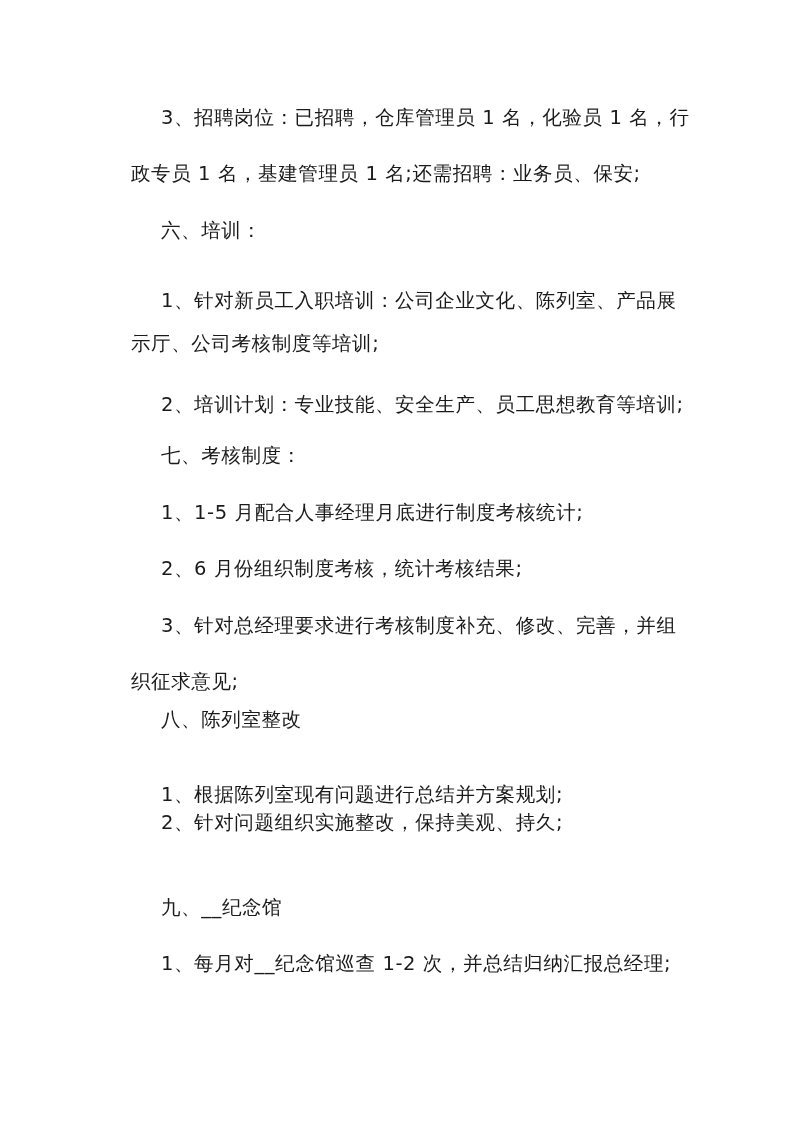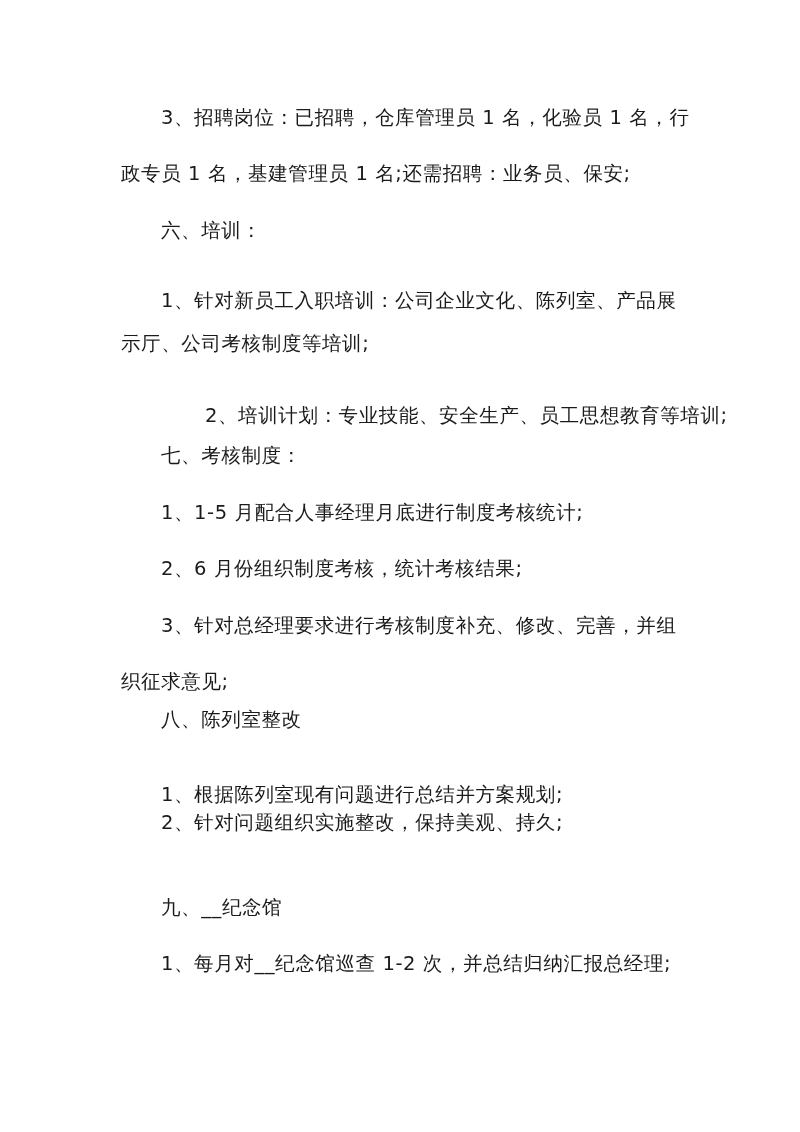--- a/index.html
+++ b/index.html
@@ -24,42 +24,42 @@
       background: #ffffff;
     }
     .content {
       position: absolute;
       left: 121px;
       top: 104px;
       width: 562px;
     }
     .line {
       position: absolute;
-      left: 0;
+      left: 10px;
       height: 28px;
       line-height: 28px;
       font-size: 19.5px;
       white-space: nowrap;
       letter-spacing: 0.6px;
     }
     .indent {
       left: 40px;
     }
   </style>
 </head>
 <body>
 
 <div class="page">
   <div class="content">
     <div class="line indent" style="top:0px;">3、招聘岗位：已招聘，仓库管理员 1 名，化验员 1 名，行</div>
     <div class="line" style="top:56.4px;">政专员 1 名，基建管理员 1 名;还需招聘：业务员、保安;</div>
     <div class="line indent" style="top:112.8px;">六、培训：</div>
     <div class="line indent" style="top:169.2px;margin-top:14px;">1、针对新员工入职培训：公司企业文化、陈列室、产品展</div>
     <div class="line" style="top:225.6px;">示厅、公司考核制度等培训;</div>
-    <div class="line indent" style="top:298px;margin-left:44px;">2、培训计划：专业技能、安全生产、员工思想教育等培训;</div>
+    <div class="line indent" style="top:287px;">2、培训计划：专业技能、安全生产、员工思想教育等培训;</div>
     <div class="line indent" style="top:338.4px;">七、考核制度：</div>
     <div class="line indent" style="top:394.8px;">1、1-5 月配合人事经理月底进行制度考核统计;</div>
     <div class="line indent" style="top:451.2px;text-align:center;">2、6 月份组织制度考核，统计考核结果;</div>
     <div class="line indent" style="top:507.6px;">3、针对总经理要求进行考核制度补充、修改、完善，并组</div>
     <div class="line" style="top:564px;">织征求意见;</div>
     <div class="line indent" style="top:602px;">八、陈列室整改</div>
     <div class="line indent" style="top:676.8px;">1、根据陈列室现有问题进行总结并方案规划;</div>
     <div class="line indent" style="top:705px;">2、针对问题组织实施整改，保持美观、持久;</div>
     <div class="line indent" style="top:789.6px;">九、__纪念馆</div>
     <div class="line indent" style="top:846px;">1、每月对__纪念馆巡查 1-2 次，并总结归纳汇报总经理;</div>

